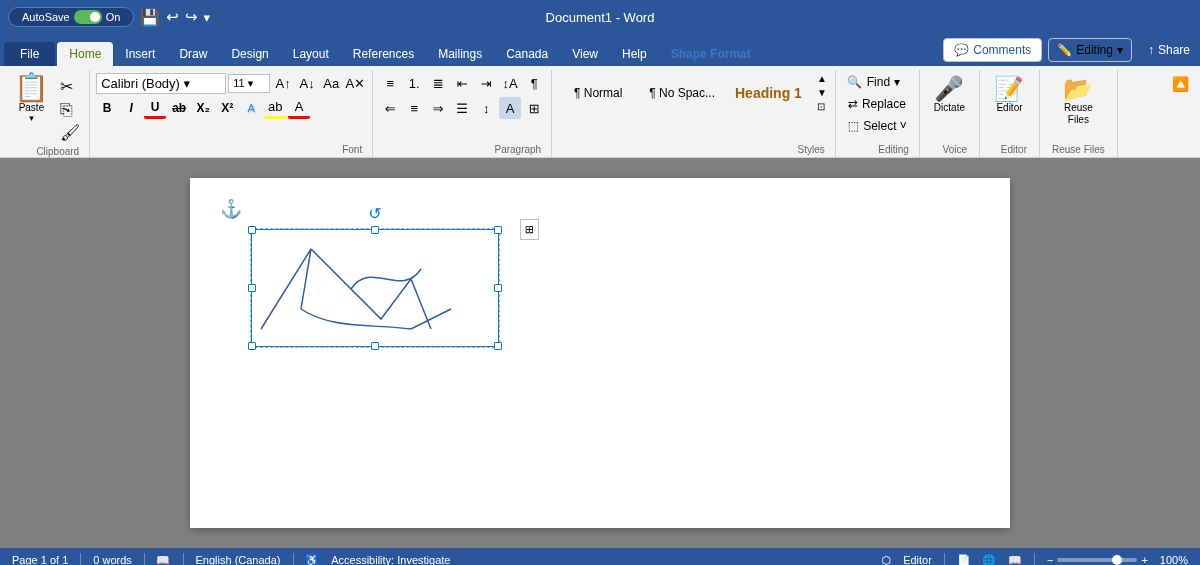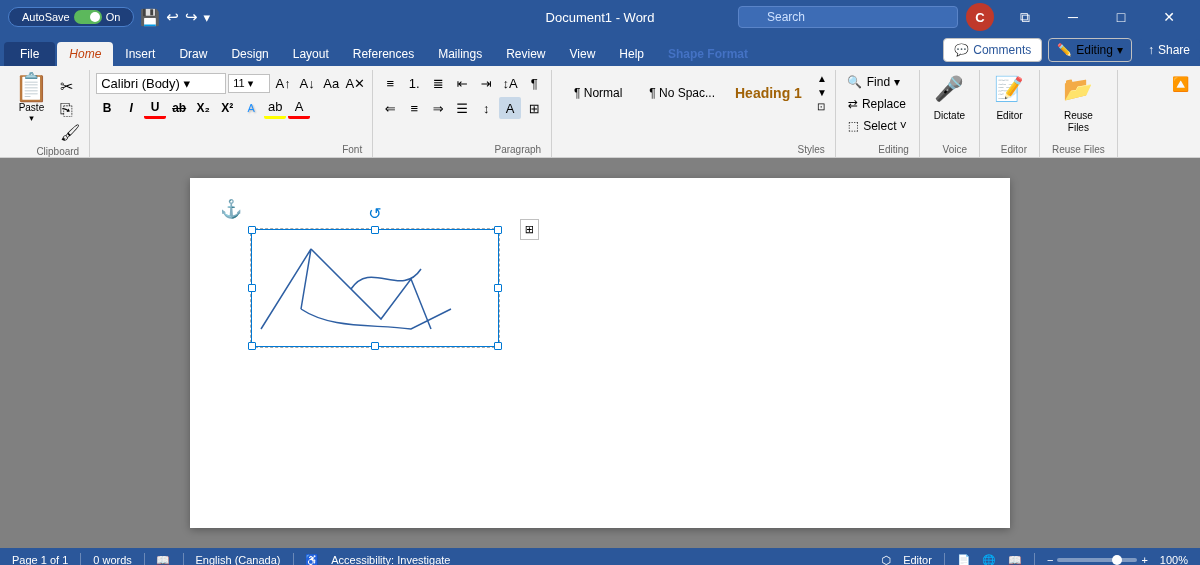--- a/index.html
+++ b/index.html
@@ -118,22 +118,21 @@
     .ribbon-tab {
       padding: 5px 12px;
       color: white;
       font-size: 12px;
       cursor: pointer;
       border-radius: 4px 4px 0 0;
       background: transparent;
     }
     .ribbon-tab.active {
       background: #f3f3f3;
-      color: #c2410c;
-      font-style: italic;
+      color: #4d7c0f;
     }
     .ribbon-tab.file-tab {
       background: #1e3f7a;
       padding: 5px 16px;
       margin-right: 2px;
     }
 
     
     .ribbon {
       background: #f3f3f3;
@@ -422,21 +421,21 @@
     }
     .big-icon-btn {
       display: flex;
       flex-direction: column;
       align-items: center;
       cursor: pointer;
       padding: 4px 6px;
       border-radius: 3px;
     }
     .big-icon-sym { font-size: 24px; line-height: 1.1; }
-    .big-icon-label { font-size: 10px; margin-top: 8px; }
+    .big-icon-label { font-size: 10px; margin-top: 0; }
 
     
     .comments-btn {
       display: flex;
       align-items: center;
       gap: 4px;
       padding: 4px 10px;
       background: white;
       border: 1px solid #c0c0c0;
       border-radius: 4px;
@@ -486,37 +485,20 @@
     <span style="font-size:16px; cursor:pointer; color:white;">💾</span>
     <span style="font-size:15px; cursor:pointer; color:white;">↩</span>
     <span style="font-size:15px; cursor:pointer; color:white;">↪</span>
     <span style="font-size:13px; cursor:pointer; color:white;">▾</span>
   </div>
 
   <div class="title-bar-center">
     <span style="color:white; font-size:13px;">Document1 - Word</span>
   </div>
 
-  <div class="title-bar-right">
-    <div class="search-wrap">
-      <span class="search-icon-title">🔍</span>
-      <div class="search-box-title">
-        <span>Search</span>
-      </div>
-    </div>
-    <div class="avatar-circle">
-      <span>C</span>
-    </div>
-    <div class="window-controls">
-      <div class="win-btn">⧉</div>
-      <div class="win-btn">─</div>
-      <div class="win-btn">□</div>
-      <div class="win-btn close">✕</div>
-    </div>
-  </div>
 </div>
 
 <div class="ribbon-tabs">
   <div class="ribbon-tab file-tab">
     <span>File</span>
   </div>
   <div class="ribbon-tab active">
     <span>Home</span>
   </div>
   <div class="ribbon-tab">
@@ -531,21 +513,21 @@
   <div class="ribbon-tab">
     <span>Layout</span>
   </div>
   <div class="ribbon-tab">
     <span>References</span>
   </div>
   <div class="ribbon-tab">
     <span>Mailings</span>
   </div>
   <div class="ribbon-tab">
-    <span>Review</span>
+    <span>Canada</span>
   </div>
   <div class="ribbon-tab">
     <span>View</span>
   </div>
   <div class="ribbon-tab">
     <span>Help</span>
   </div>
   <div class="ribbon-tab" style="color:#4472c4; font-weight:600;">
     <span>Shape Format</span>
   </div>

